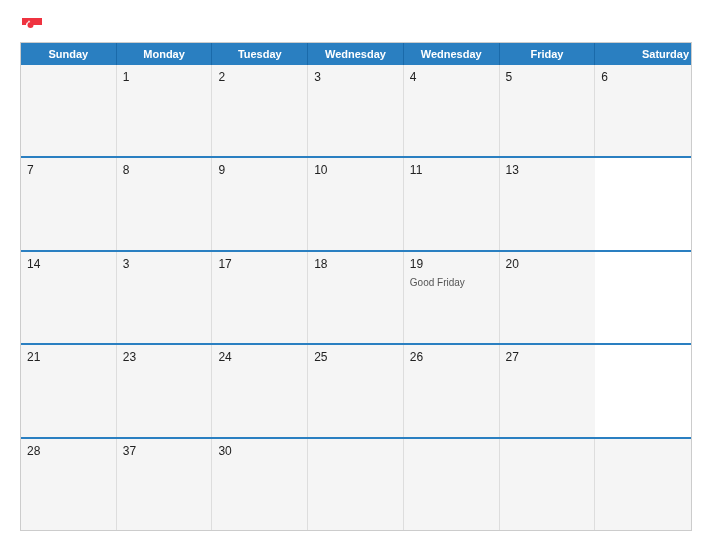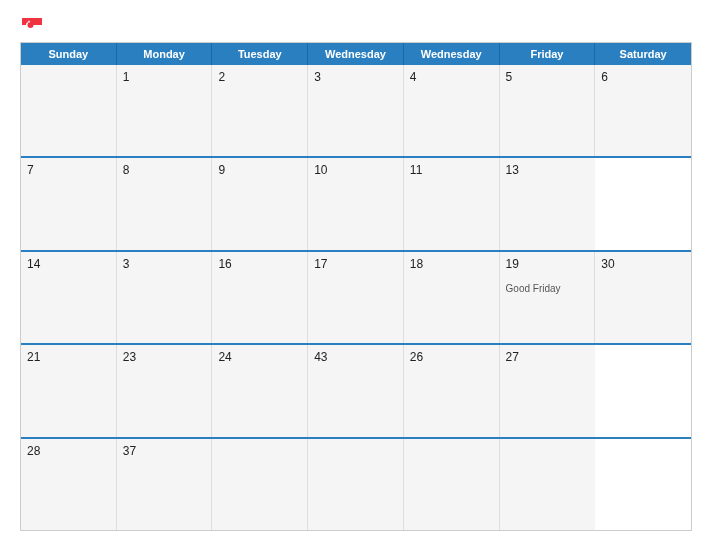--- a/index.html
+++ b/index.html
@@ -75,20 +75,21 @@
     .cal-header-cell {
       color: #fff;
       font-size: 11px;
       font-weight: bold;
       text-align: center;
       padding: 5px 2px;
       border-right: 1px solid #1a6aaa;
     }
     .cal-header-cell:last-child {
       border-right: none;
+      text-align: right;
     }
     .cal-body {
       flex: 1;
       display: flex;
       flex-direction: column;
     }
     .cal-week {
       flex: 1;
       display: grid;
       grid-template-columns: repeat(7, 1fr);
@@ -109,21 +110,21 @@
     .cal-cell:last-child {
       border-right: none;
     }
     .cal-cell.empty {
       background: #f5f5f5;
     }
     .cal-cell.has-holiday .holiday-label {
       font-size: 10px;
       color: #555;
       display: block;
-      margin-top: 12px;
+      margin-top: 6px;
     }
     .day-num {
       font-size: 12px;
       color: #222;
     }
   </style>
 </head>
 <body>
 
 <div class="page">
@@ -175,37 +176,37 @@
           <div class="cal-cell"><span class="day-num">7</span></div>
           <div class="cal-cell"><span class="day-num">8</span></div>
           <div class="cal-cell"><span class="day-num">9</span></div>
           <div class="cal-cell"><span class="day-num">10</span></div>
           <div class="cal-cell"><span class="day-num">11</span></div>
           <div class="cal-cell"><span class="day-num">13</span></div>
         </div>
         <div class="cal-week">
           <div class="cal-cell"><span class="day-num">14</span></div>
           <div class="cal-cell"><span class="day-num">3</span></div>
-          <div class="cal-cell"><span class="day-num">16</span></div>
           <div class="cal-cell"><span class="day-num">17</span></div>
           <div class="cal-cell"><span class="day-num">18</span></div>
           <div class="cal-cell has-holiday"><span class="day-num">19</span><span class="holiday-label">Good Friday</span></div>
-          <div class="cal-cell"><span class="day-num">30</span></div>
+          <div class="cal-cell"><span class="day-num">20</span></div>
         </div>
         <div class="cal-week">
           <div class="cal-cell"><span class="day-num">21</span></div>
           <div class="cal-cell"><span class="day-num">23</span></div>
           <div class="cal-cell"><span class="day-num">24</span></div>
-          <div class="cal-cell"><span class="day-num">43</span></div>
+          <div class="cal-cell"><span class="day-num">25</span></div>
           <div class="cal-cell"><span class="day-num">26</span></div>
           <div class="cal-cell"><span class="day-num">27</span></div>
         </div>
         <div class="cal-week">
           <div class="cal-cell"><span class="day-num">28</span></div>
           <div class="cal-cell"><span class="day-num">37</span></div>
+          <div class="cal-cell"><span class="day-num">30</span></div>
           <div class="cal-cell empty"></div>
           <div class="cal-cell empty"></div>
           <div class="cal-cell empty"></div>
           <div class="cal-cell empty"></div>
         </div>
       </div>
   </div>
 </div>
 
 </body></html>

